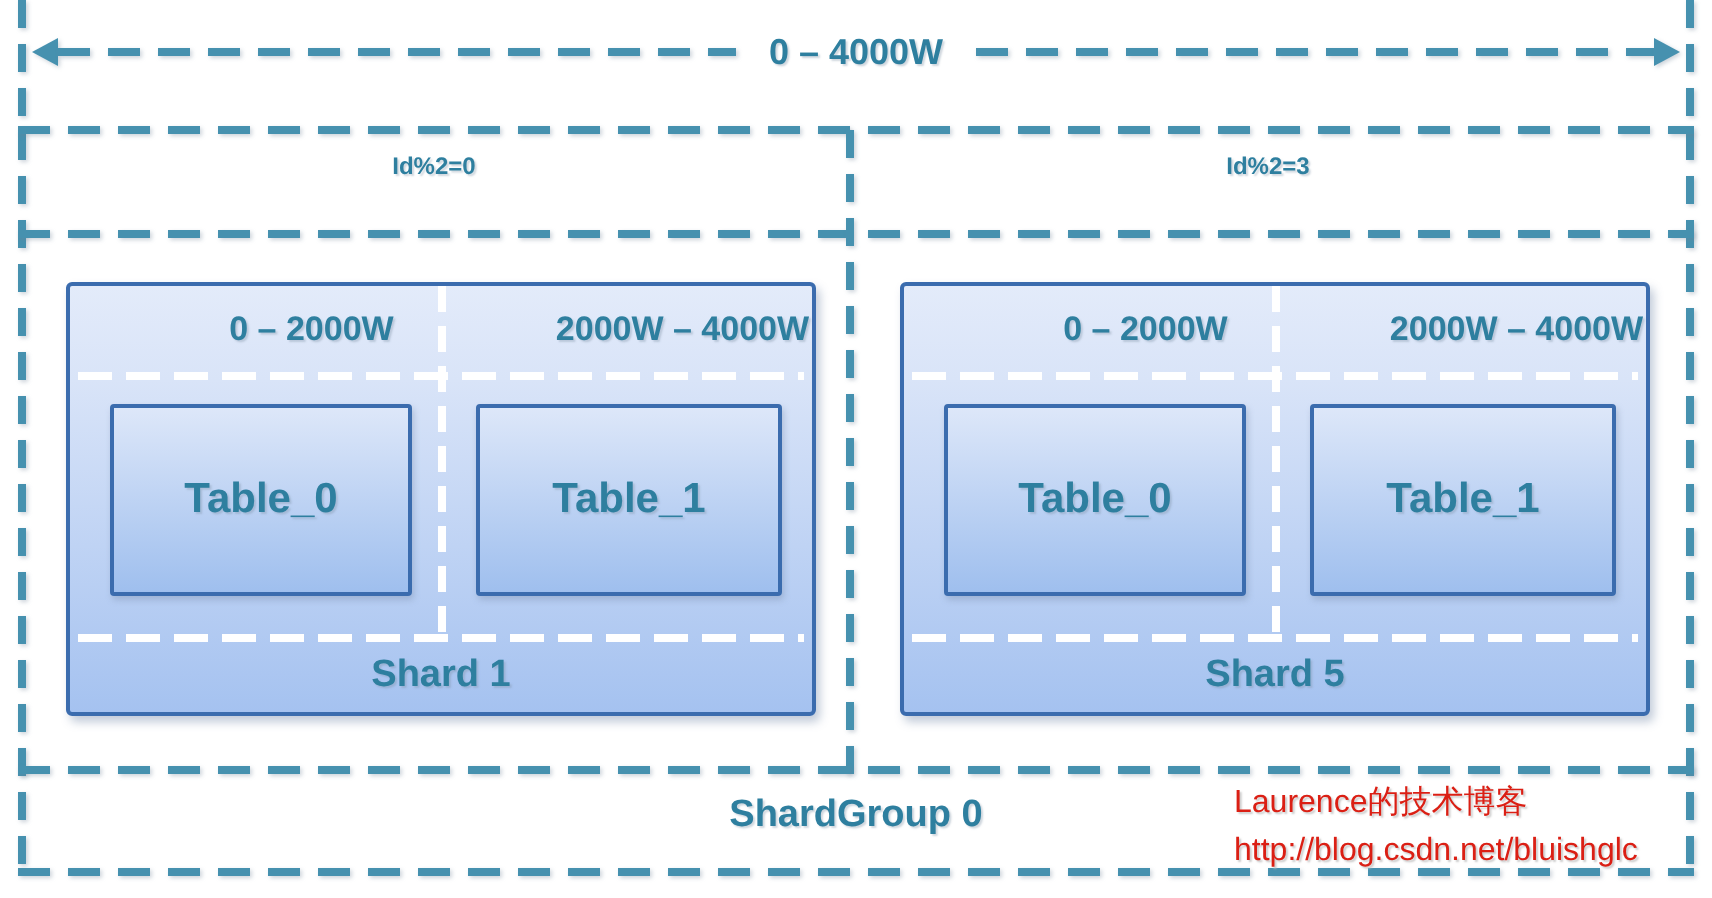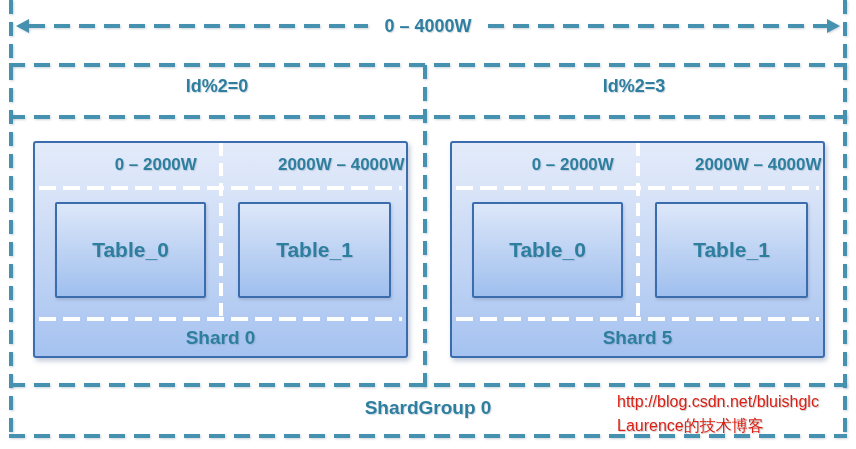--- a/index.html
+++ b/index.html
@@ -44,21 +44,21 @@
       filter:drop-shadow(1px 1px 1px rgba(110,130,150,.35));}
   .ah-left{border-right:13px solid #4691AF;}
   .ah-right{border-left:13px solid #4691AF;}
   
   .teal{
     color:#2E7F9F;font-weight:bold;
     text-shadow:1px 1px 1px rgba(120,140,160,.35);
     white-space:nowrap;
   }
   .arrow-label{font-size:18px;padding:0 16px;}
-  .part-label{position:absolute;top:76px;text-align:center;font-size:18px;}
+  .part-label{position:absolute;top:76px;text-align:center;font-size:12px;}
   
   .shard-box{
     position:absolute;top:141px;width:375px;height:217px;
     box-sizing:border-box;
     border:2.5px solid #3B6CAE;border-radius:3px;
     background:linear-gradient(180deg,#e3ebfa 0%,#d9e4f8 22%,#a5c2f0 100%);
     box-shadow:2px 3px 5px rgba(120,140,170,.45);
   }
   .range-label{position:absolute;top:12px;width:50%;text-align:center;font-size:17px;padding-left:28px;}
   .range-right{left:50%;text-align:center;}
@@ -112,38 +112,38 @@
     <div class="teal range-label range-right">2000W – 4000W</div>
     <div class="wdash-h" style="left:4px;right:4px;top:43px"></div>
     <div class="wdash-v" style="left:184px;top:0;height:176px"></div>
     <div class="table-box tbl-0 teal">
       <span>Table_0</span>
     </div>
     <div class="table-box tbl-1 teal">
       <span>Table_1</span>
     </div>
     <div class="wdash-h" style="left:4px;right:4px;top:174px"></div>
-    <div class="teal shard-name">Shard 0</div>
+    <div class="teal shard-name">Shard 1</div>
   </div>
 
   <div class="shard-box" style="left:450px">
     <div class="teal range-label">0 – 2000W</div>
     <div class="teal range-label range-right">2000W – 4000W</div>
     <div class="wdash-h" style="left:4px;right:4px;top:43px"></div>
     <div class="wdash-v" style="left:184px;top:0;height:176px"></div>
     <div class="table-box tbl-0 teal">
       <span>Table_0</span>
     </div>
     <div class="table-box tbl-1 teal">
       <span>Table_1</span>
     </div>
     <div class="wdash-h" style="left:4px;right:4px;top:174px"></div>
     <div class="teal shard-name">Shard 5</div>
   </div>
 
   <div class="teal group-label">ShardGroup 0</div>
 
   <div class="watermark">
+    <div>Laurence的技术博客</div>
     <div>http://blog.csdn.net/bluishglc</div>
-    <div>Laurence的技术博客</div>
   </div>
 
 </div>
 
 </body></html>

